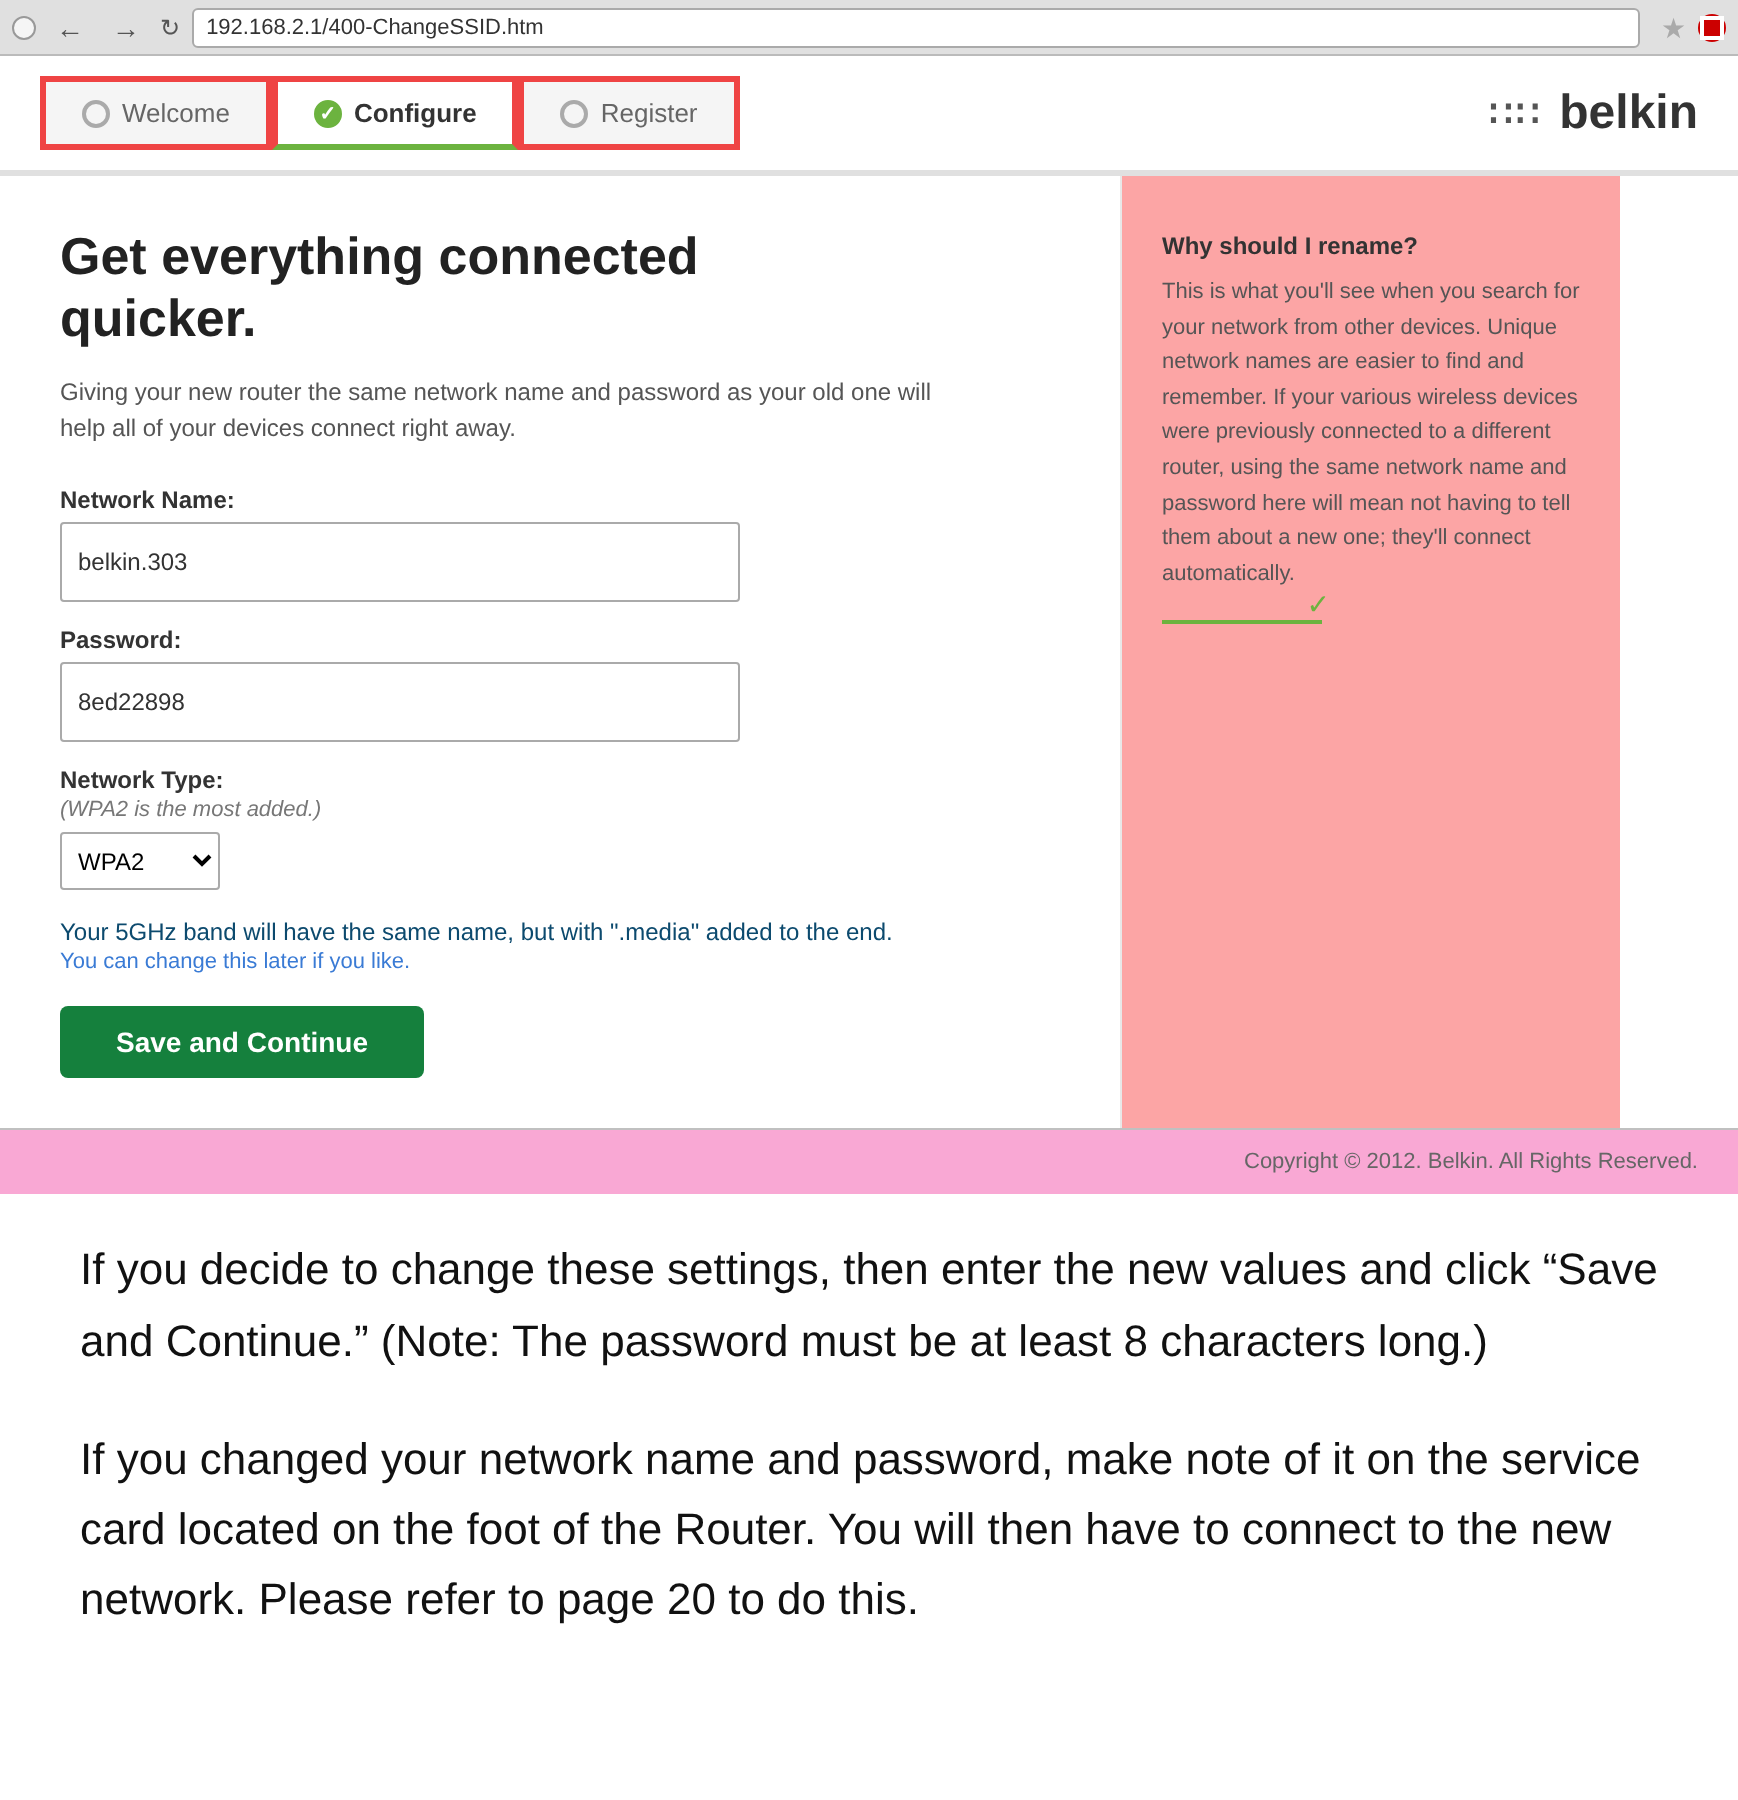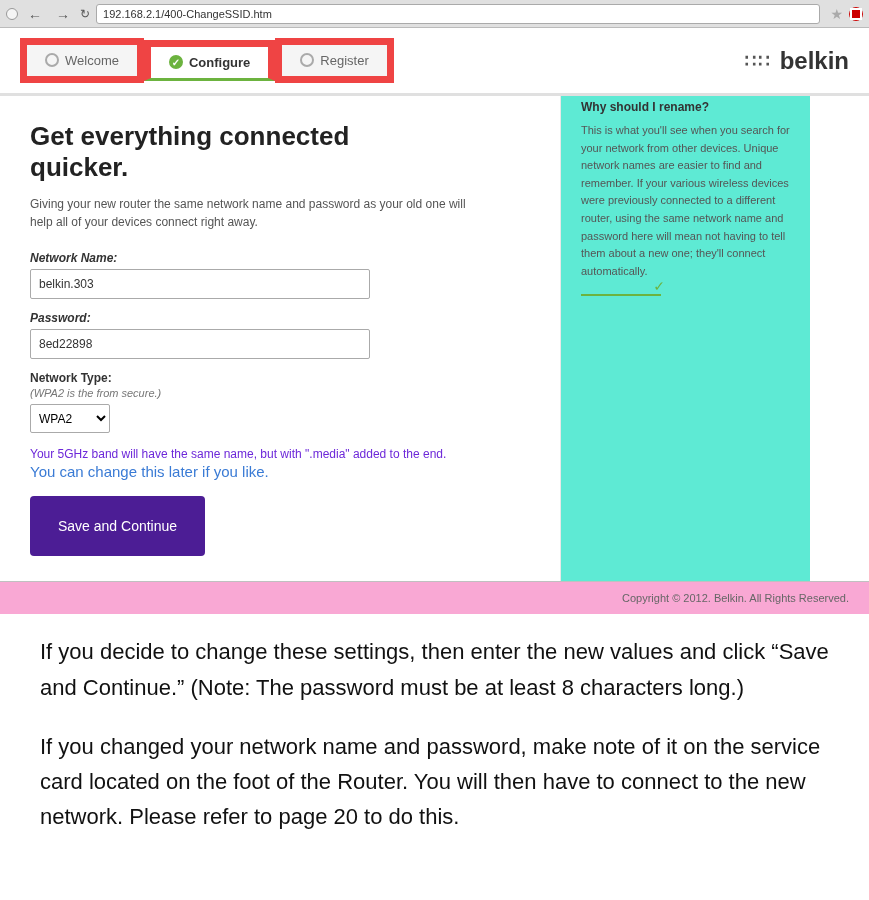--- a/index.html
+++ b/index.html
@@ -23,67 +23,67 @@
     .browser-stop { width: 14px; height: 14px; background: #cc0000; border-radius: 50%; display: flex; align-items: center; justify-content: center; }
     .browser-stop::after { content: ''; display: block; width: 8px; height: 8px; border: 2px solid #fff; }
 
     
     .belkin-header {
       background: #fff; border-bottom: 3px solid #e0e0e0;
       padding: 10px 20px; display: flex; align-items: center; justify-content: space-between;
     }
     .nav-steps { display: flex; align-items: center; gap: 0; }
     .nav-step {
-      display: flex; align-items: flex-start; gap: 6px;
+      display: flex; align-items: center; gap: 6px;
       padding: 8px 18px; font-size: 13px; color: #666;
-      background: #f5f5f5; border: 7px solid #ef4444;
+      background: #f5f5f5; border: 3px solid #ef4444;
       cursor: pointer; position: relative;
     }
     .nav-step.active { background: #fff; border-bottom: 3px solid #6cb33f; color: #333; font-weight: bold; }
     .nav-step-circle {
       width: 14px; height: 14px; border-radius: 50%;
       border: 2px solid #aaa; display: flex; align-items: center; justify-content: center;
       font-size: 9px; color: #aaa;
     }
     .nav-step.active .nav-step-circle { border-color: #6cb33f; background: #6cb33f; color: #fff; font-size: 10px; }
     .belkin-logo { display: flex; align-items: center; gap: 8px; font-size: 24px; font-weight: bold; color: #333; }
     .belkin-dots { color: #555; font-size: 18px; letter-spacing: 2px; }
 
     
     .main-content {
       background: #fff; padding: 0; display: flex; min-height: 430px;
     }
     .left-panel { flex: 1; padding: 25px 30px; max-width: 560px; }
-    .right-panel { width: 250px; padding: 4px 20px; border-left: 1px solid #e8e8e8; background: #5eead4; }
+    .right-panel { width: 250px; padding: 28px 20px; border-left: 1px solid #e8e8e8; background: #fca5a5; }
 
     h1.page-title { font-size: 26px; font-weight: bold; color: #222; line-height: 1.2; margin-bottom: 12px; }
     .subtitle { font-size: 12px; color: #555; line-height: 1.5; margin-bottom: 20px; max-width: 460px; }
 
     .form-group { margin-bottom: 12px; }
-    .form-label { font-size: 12px; color: #333; margin-bottom: 4px; display: block; font-weight: bold; font-style: italic; }
+    .form-label { font-size: 12px; color: #333; margin-bottom: 4px; display: block; font-weight: bold; }
     .form-input {
-      width: 340px; height: 30px; border: 1px solid #aaa;
+      width: 340px; height: 40px; border: 1px solid #aaa;
       border-radius: 2px; padding: 5px 8px; font-size: 12px; color: #333;
       background: #fff;
     }
 
     .security-label { font-size: 12px; color: #333; font-weight: bold; margin-bottom: 2px; }
     .security-hint { font-size: 11px; color: #777; margin-bottom: 5px; font-style: italic; }
     .security-select {
       width: 80px; height: 29px; border: 1px solid #aaa; border-radius: 2px;
       font-size: 12px; padding: 0 4px; background: #fff; cursor: pointer;
     }
 
-    .band-notice { font-size: 12px; color: #6d28d9; margin: 14px 0 2px 0; }
-    .band-notice-sub { font-size: 15px; color: #888; margin-bottom: 16px; }
+    .band-notice { font-size: 12px; color: #0c4a6e; margin: 14px 0 2px 0; }
+    .band-notice-sub { font-size: 11px; color: #888; margin-bottom: 16px; }
     .band-notice-sub a { color: #3a7bd5; text-decoration: none; }
 
     .save-btn {
-      background: #4c1d95; color: #fff; border: none;
-      padding: 22px 28px; font-size: 14px; font-weight: normal;
+      background: #15803d; color: #fff; border: none;
+      padding: 10px 28px; font-size: 14px; font-weight: bold;
       border-radius: 4px; cursor: pointer;
     }
 
     
     .right-panel h3 { font-size: 12px; font-weight: bold; color: #333; margin-bottom: 8px; }
     .right-panel p { font-size: 11px; color: #555; line-height: 1.6; }
     .checkmark-line {
       width: 80px; height: 2px; background: #6cb33f; margin-top: 14px;
       position: relative;
     }
@@ -153,21 +153,21 @@
       <input class="form-input" type="text" value="belkin.303" style="">
     </div>
 
     <div class="form-group">
       <label class="form-label">Password:</label>
       <input class="form-input" type="text" value="8ed22898" style="">
     </div>
 
     <div class="form-group">
       <div class="security-label">Network Type:</div>
-      <div class="security-hint">(WPA2 is the from secure.)</div>
+      <div class="security-hint">(WPA2 is the most added.)</div>
       <select class="security-select">
         <option>WPA2</option>
         <option>WPA</option>
         <option>WEP</option>
         <option>None</option>
       </select>
     </div>
 
     <p class="band-notice">Your 5GHz band will have the same name, but with ".media" added to the end.</p>
     <p class="band-notice-sub">

